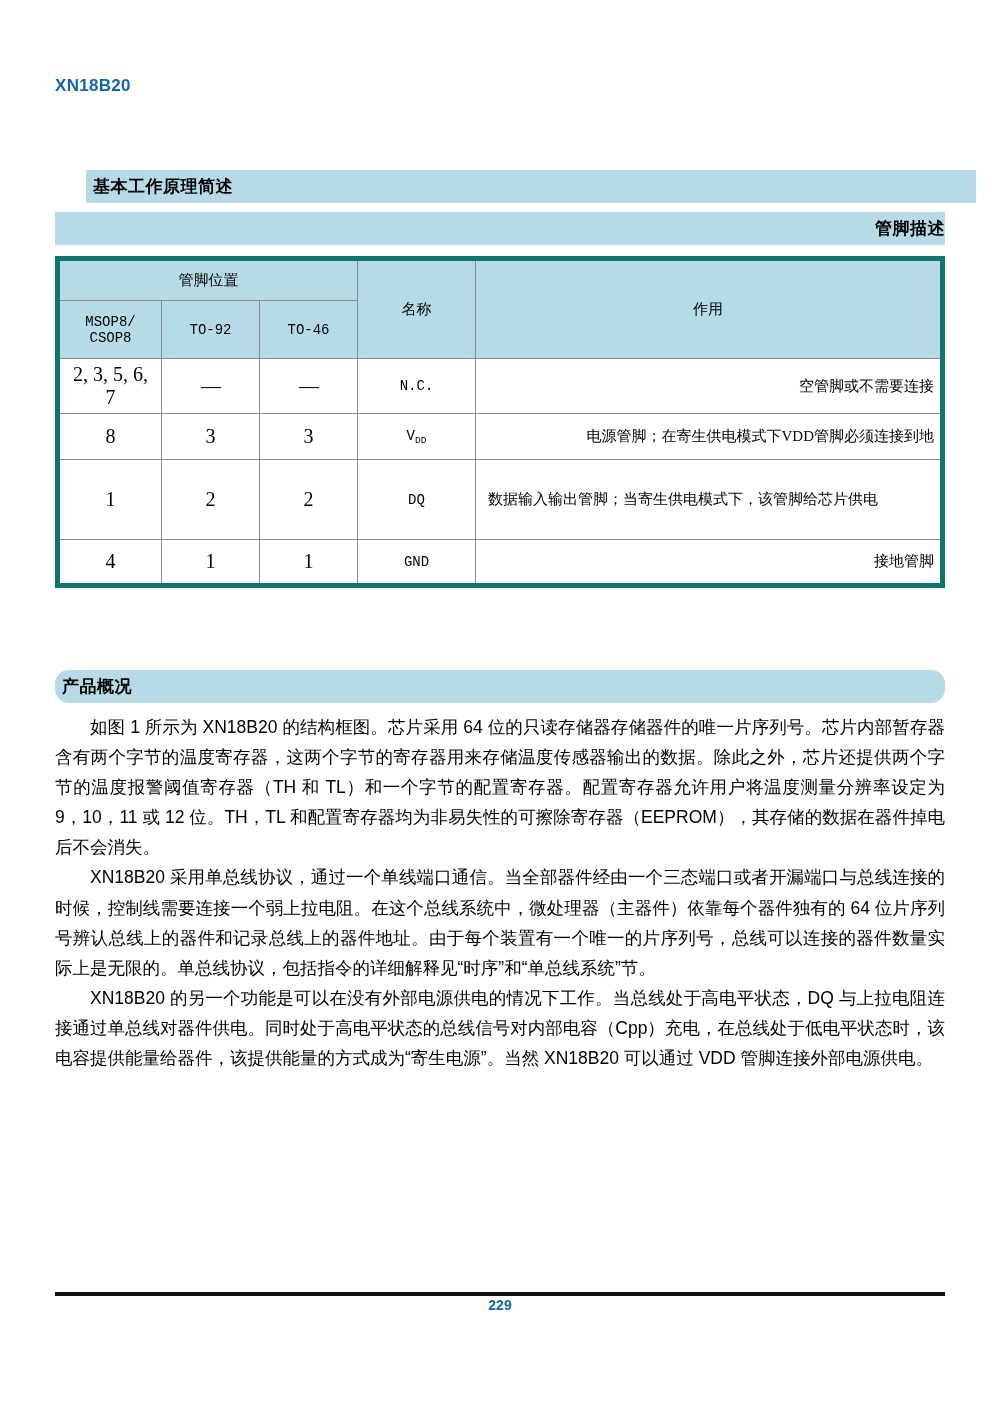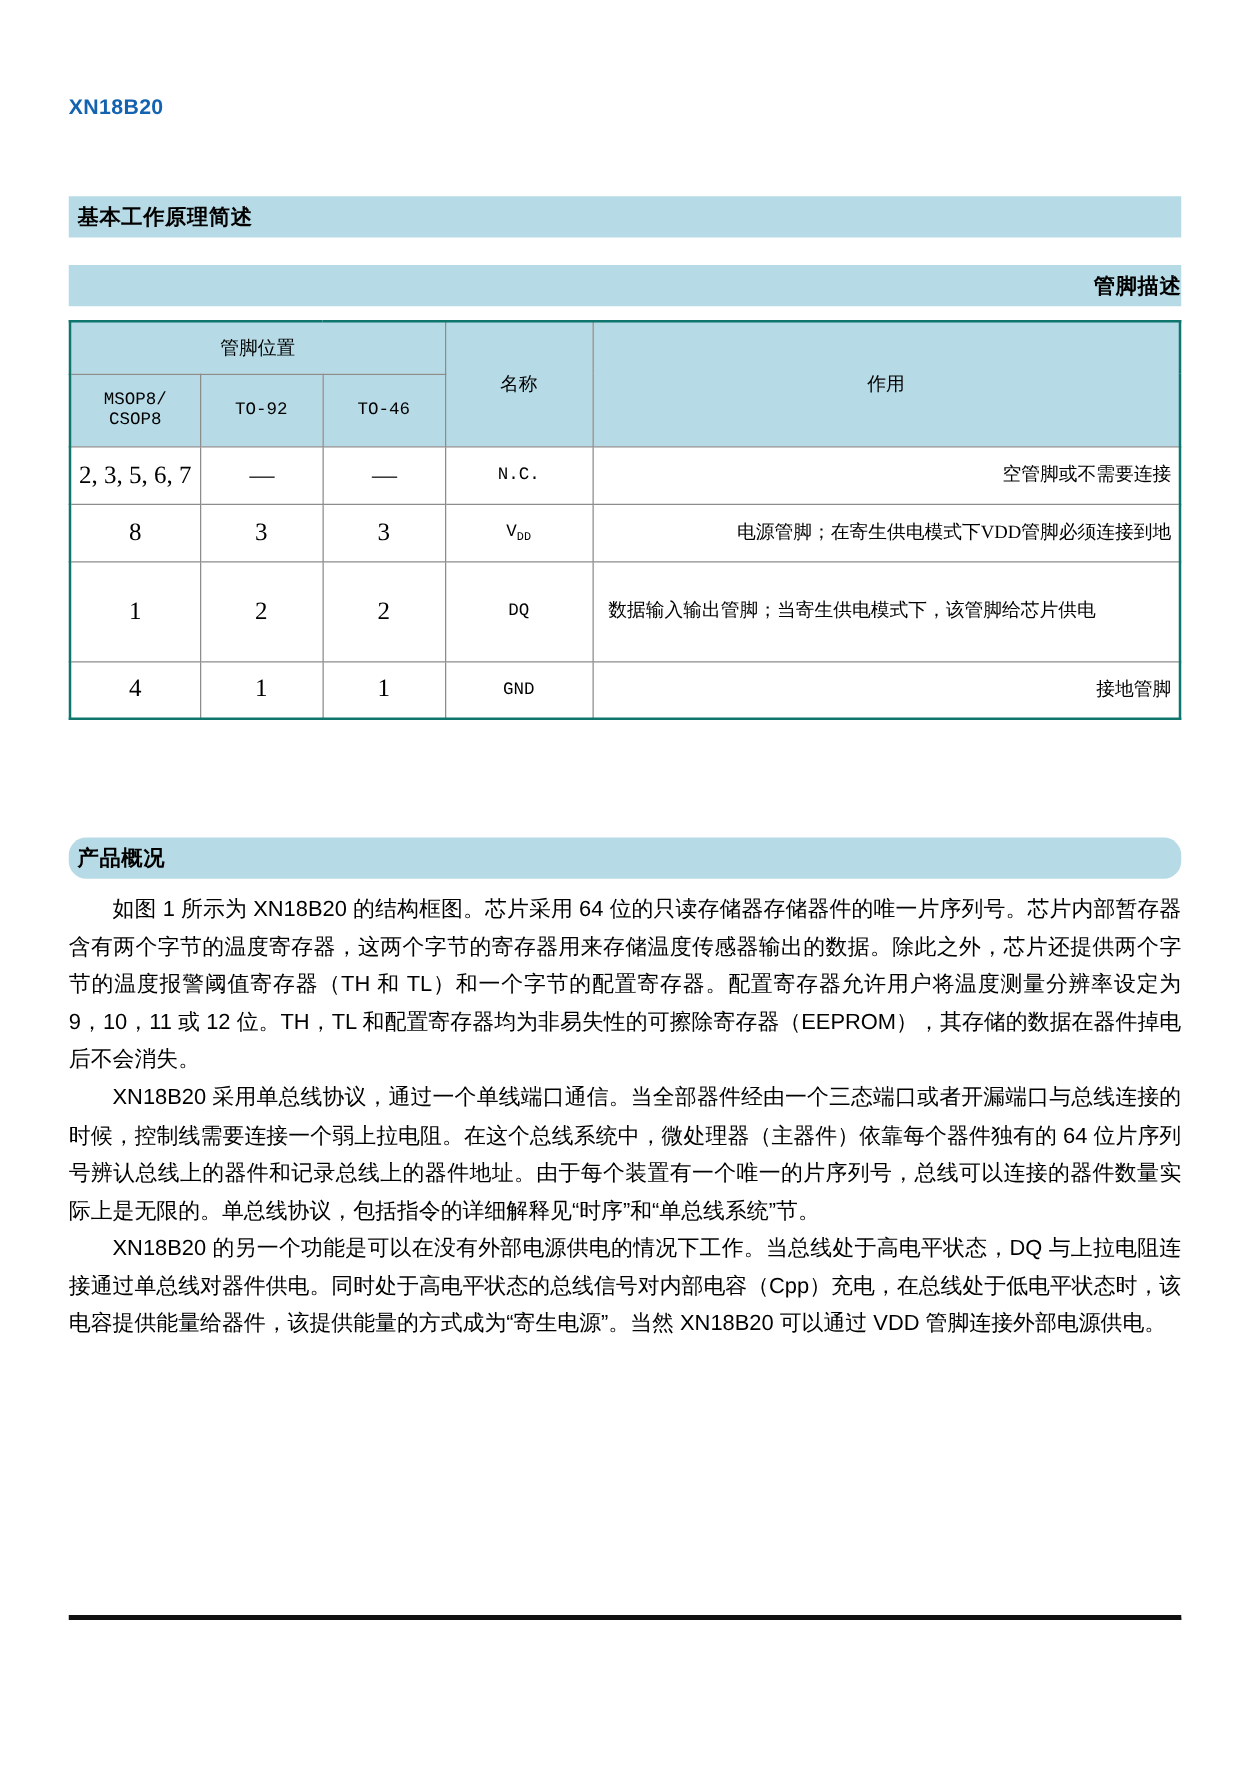--- a/index.html
+++ b/index.html
@@ -26,29 +26,29 @@
   .sec-bar {
     position:absolute; left:55px; width:890px; height:33px;
     background:#b6dbe6;
     display:flex; align-items:center;
   }
   .sec-bar .sec-label {
     font-family:"Liberation Sans","DejaVu Sans",sans-serif;
     font-weight:bold; font-size:17px; color:#000;
     padding-left:7px; letter-spacing:.5px;
   }
-  #bar-basic  { top:157px; }
+  #bar-basic  { top:170px;margin-left:31px; }
   #bar-pin    { top:212px;justify-content:flex-end; }
   #bar-over   { top:670px;border-radius:14px; }
 
   
   .pin-table {
     position:absolute; left:55px; top:256px; width:890px;
     border-collapse:collapse;
-    border:2px solid #0f766e;
+    border:5px solid #0f766e;
     font-size:14.5px;
   }
   .pin-table td, .pin-table th {
     border:1px solid #8c8c8c;
     padding:4px 6px;
     font-weight:normal;
     vertical-align:middle;
   }
   .pin-table thead td, .pin-table thead th {
     background:#b6dbe6;
@@ -177,14 +177,15 @@
   </div>
 
   <div class="body-copy">
     <p>如图 1 所示为 XN18B20 的结构框图。芯片采用 64 位的只读存储器存储器件的唯一片序列号。芯片内部暂存器含有两个字节的温度寄存器，这两个字节的寄存器用来存储温度传感器输出的数据。除此之外，芯片还提供两个字节的温度报警阈值寄存器（TH 和 TL）和一个字节的配置寄存器。配置寄存器允许用户将温度测量分辨率设定为 9，10，11 或 12 位。TH，TL 和配置寄存器均为非易失性的可擦除寄存器（EEPROM），其存储的数据在器件掉电后不会消失。</p>
     <p>XN18B20 采用单总线协议，通过一个单线端口通信。当全部器件经由一个三态端口或者开漏端口与总线连接的时候，控制线需要连接一个弱上拉电阻。在这个总线系统中，微处理器（主器件）依靠每个器件独有的 64 位片序列号辨认总线上的器件和记录总线上的器件地址。由于每个装置有一个唯一的片序列号，总线可以连接的器件数量实际上是无限的。单总线协议，包括指令的详细解释见“时序”和“单总线系统”节。</p>
     <p>XN18B20 的另一个功能是可以在没有外部电源供电的情况下工作。当总线处于高电平状态，DQ 与上拉电阻连接通过单总线对器件供电。同时处于高电平状态的总线信号对内部电容（Cpp）充电，在总线处于低电平状态时，该电容提供能量给器件，该提供能量的方式成为“寄生电源”。当然 XN18B20 可以通过 VDD 管脚连接外部电源供电。</p>
   </div>
 
   <div class="footer-rule"></div>
   <div class="footer-rule-thin"></div>
+  <div class="page-num">229</div>
 
 </div>
 
 </body></html>

